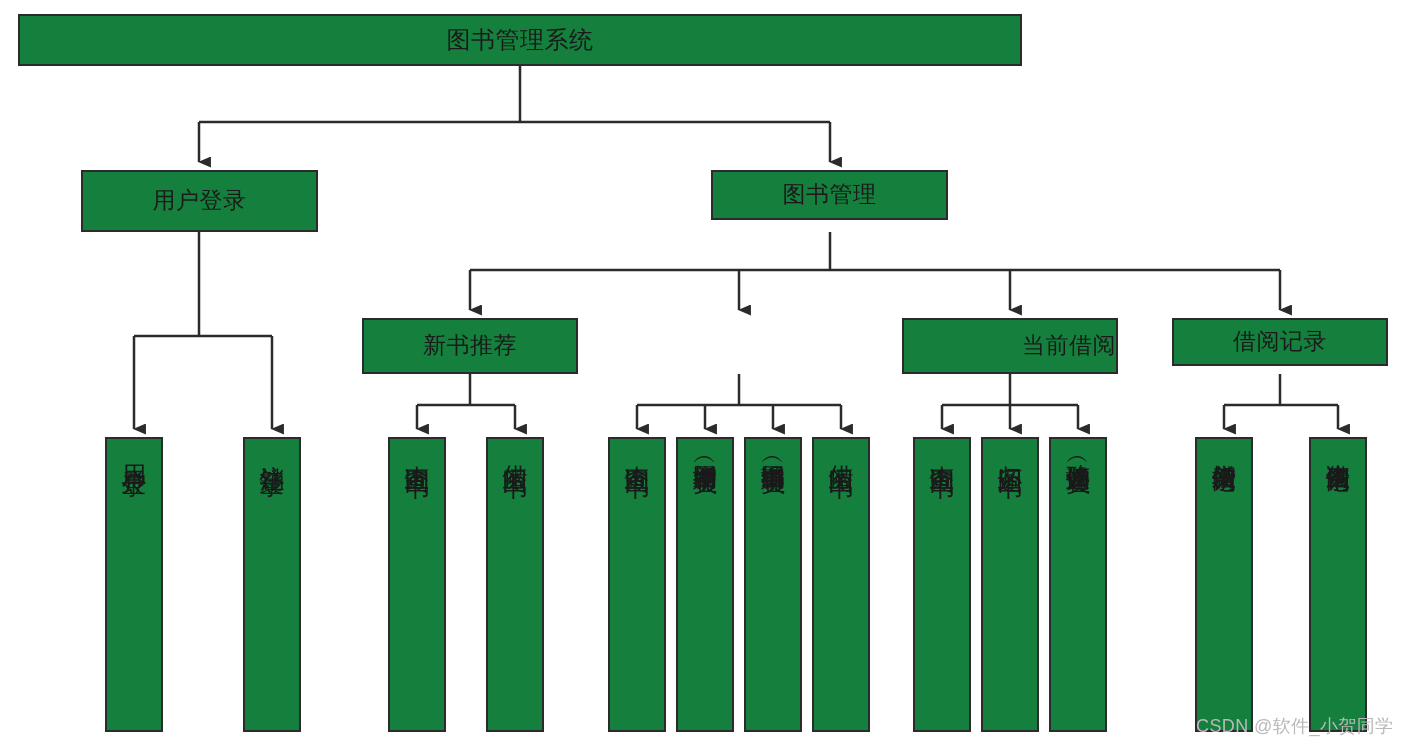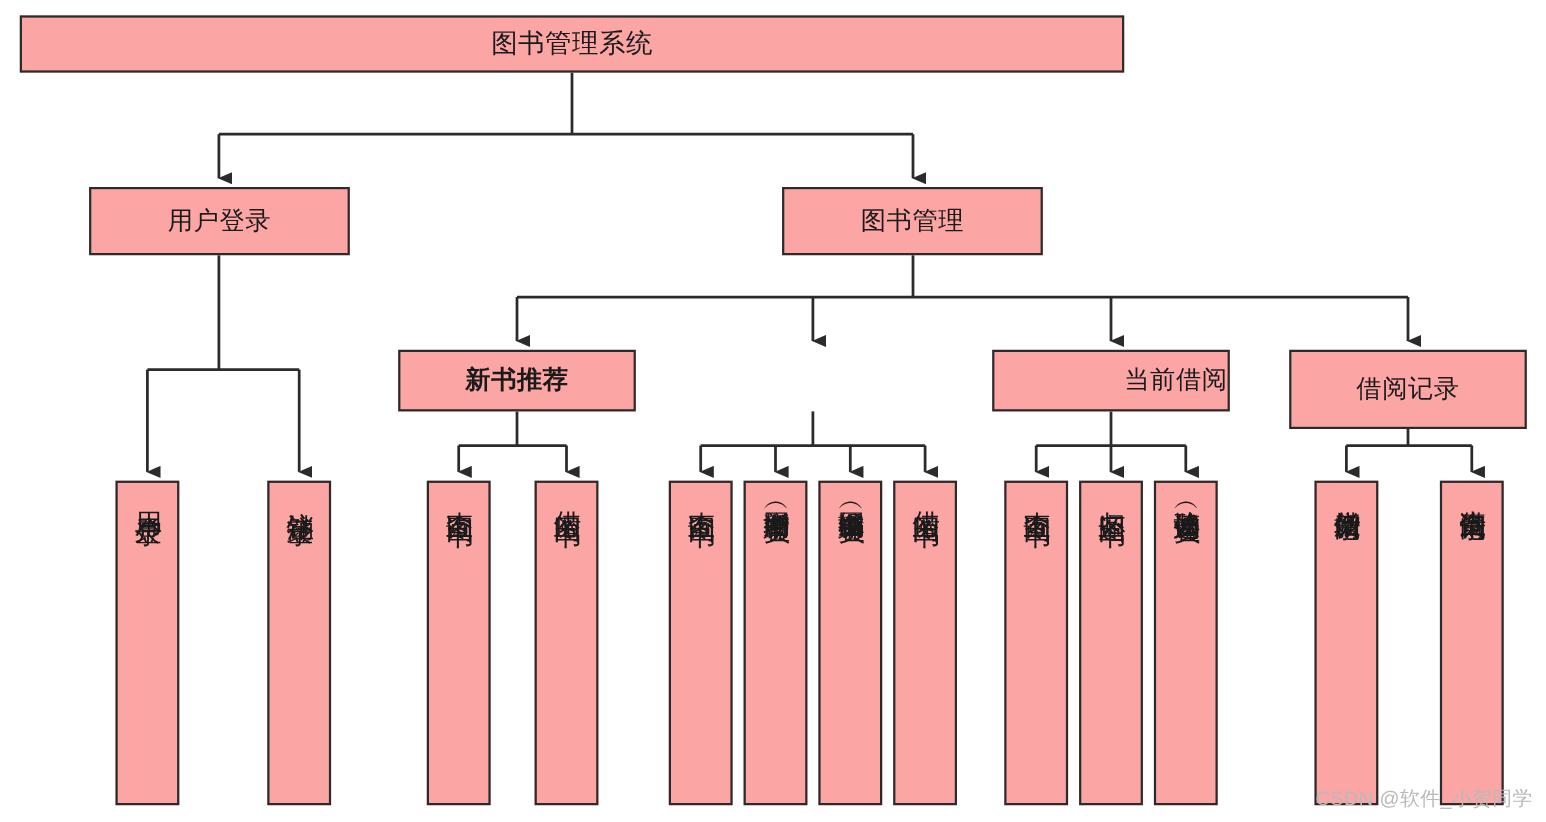--- a/index.html
+++ b/index.html
@@ -25,21 +25,21 @@
     left: 0;
     top: 0;
     width: 1405px;
     height: 747px;
     pointer-events: none;
   }
   .node {
     position: absolute;
     box-sizing: border-box;
     border: 2.5px solid #2b2b2b;
-    background: #fca5a5;
+    background: #15803d;
     display: flex;
     align-items: center;
     justify-content: center;
     color: #1a1a1a;
   }
   .node .label {
     display: block;
     text-align: center;
     line-height: 1.18;
     letter-spacing: 0.5px;
@@ -134,31 +134,31 @@
     </g>
   </svg>
 
   <div class="node horiz root" style="left:18px; top:14px; width:1004px; height:52px;">
     <span class="label">图书管理系统</span>
   </div>
 
   <div class="node horiz" style="left:81px; top:170px; width:237px; height:62px;">
     <span class="label">用户登录</span>
   </div>
-  <div class="node horiz" style="left:711px; top:170px; width:237px; height:62px;">
+  <div class="node horiz" style="left:711px; top:170px; width:237px; height:50px;">
     <span class="label">图书管理</span>
   </div>
 
-  <div class="node horiz" style="left:362px; top:318px; width:216px; height:56px;font-weight:bold;">
+  <div class="node horiz" style="left:362px; top:318px; width:216px; height:56px;">
     <span class="label">新书推荐</span>
   </div>
   <div class="node horiz" style="left:902px; top:318px; width:216px; height:56px;justify-content:flex-end;">
     <span class="label">当前借阅</span>
   </div>
-  <div class="node horiz" style="left:1172px; top:318px; width:216px; height:72px;">
+  <div class="node horiz" style="left:1172px; top:318px; width:216px; height:48px;">
     <span class="label">借阅记录</span>
   </div>
 
   <div class="node vert" style="left:105px; top:437px; width:58px; height:295px;">
     <span class="label">用户登录</span>
   </div>
   <div class="node vert" style="left:243px; top:437px; width:58px; height:295px;">
     <span class="label">注销登录</span>
   </div>
 

